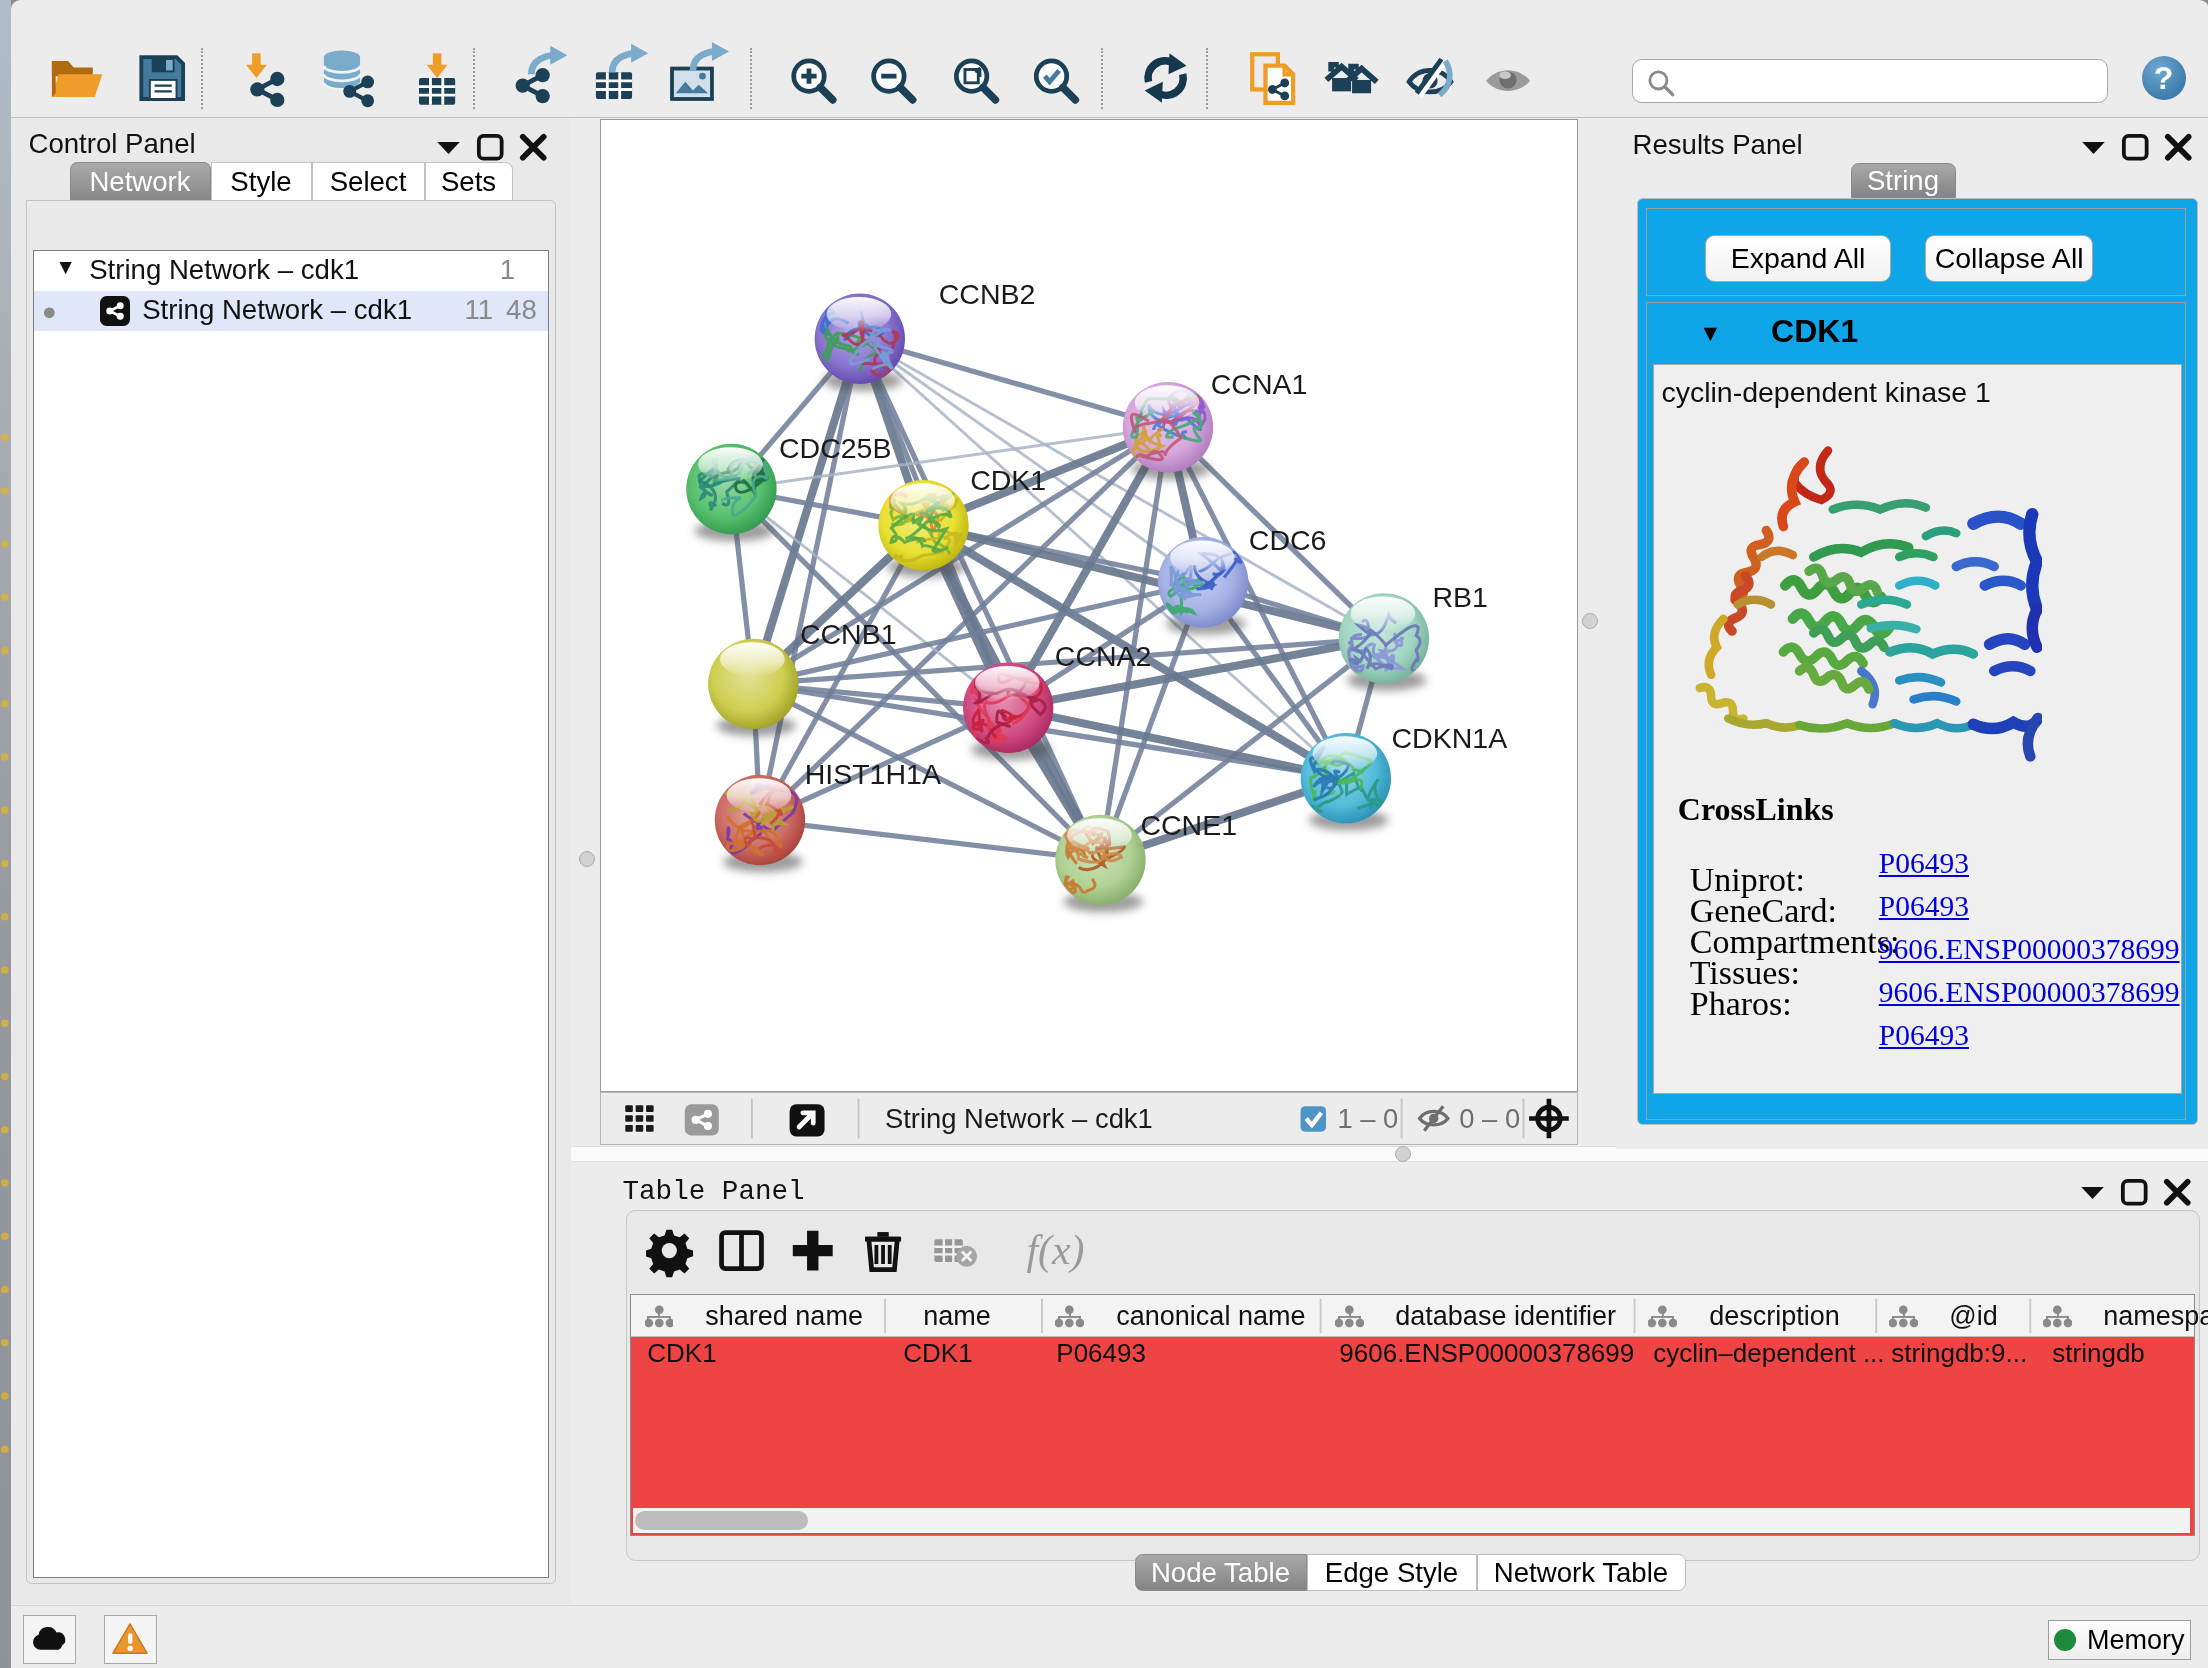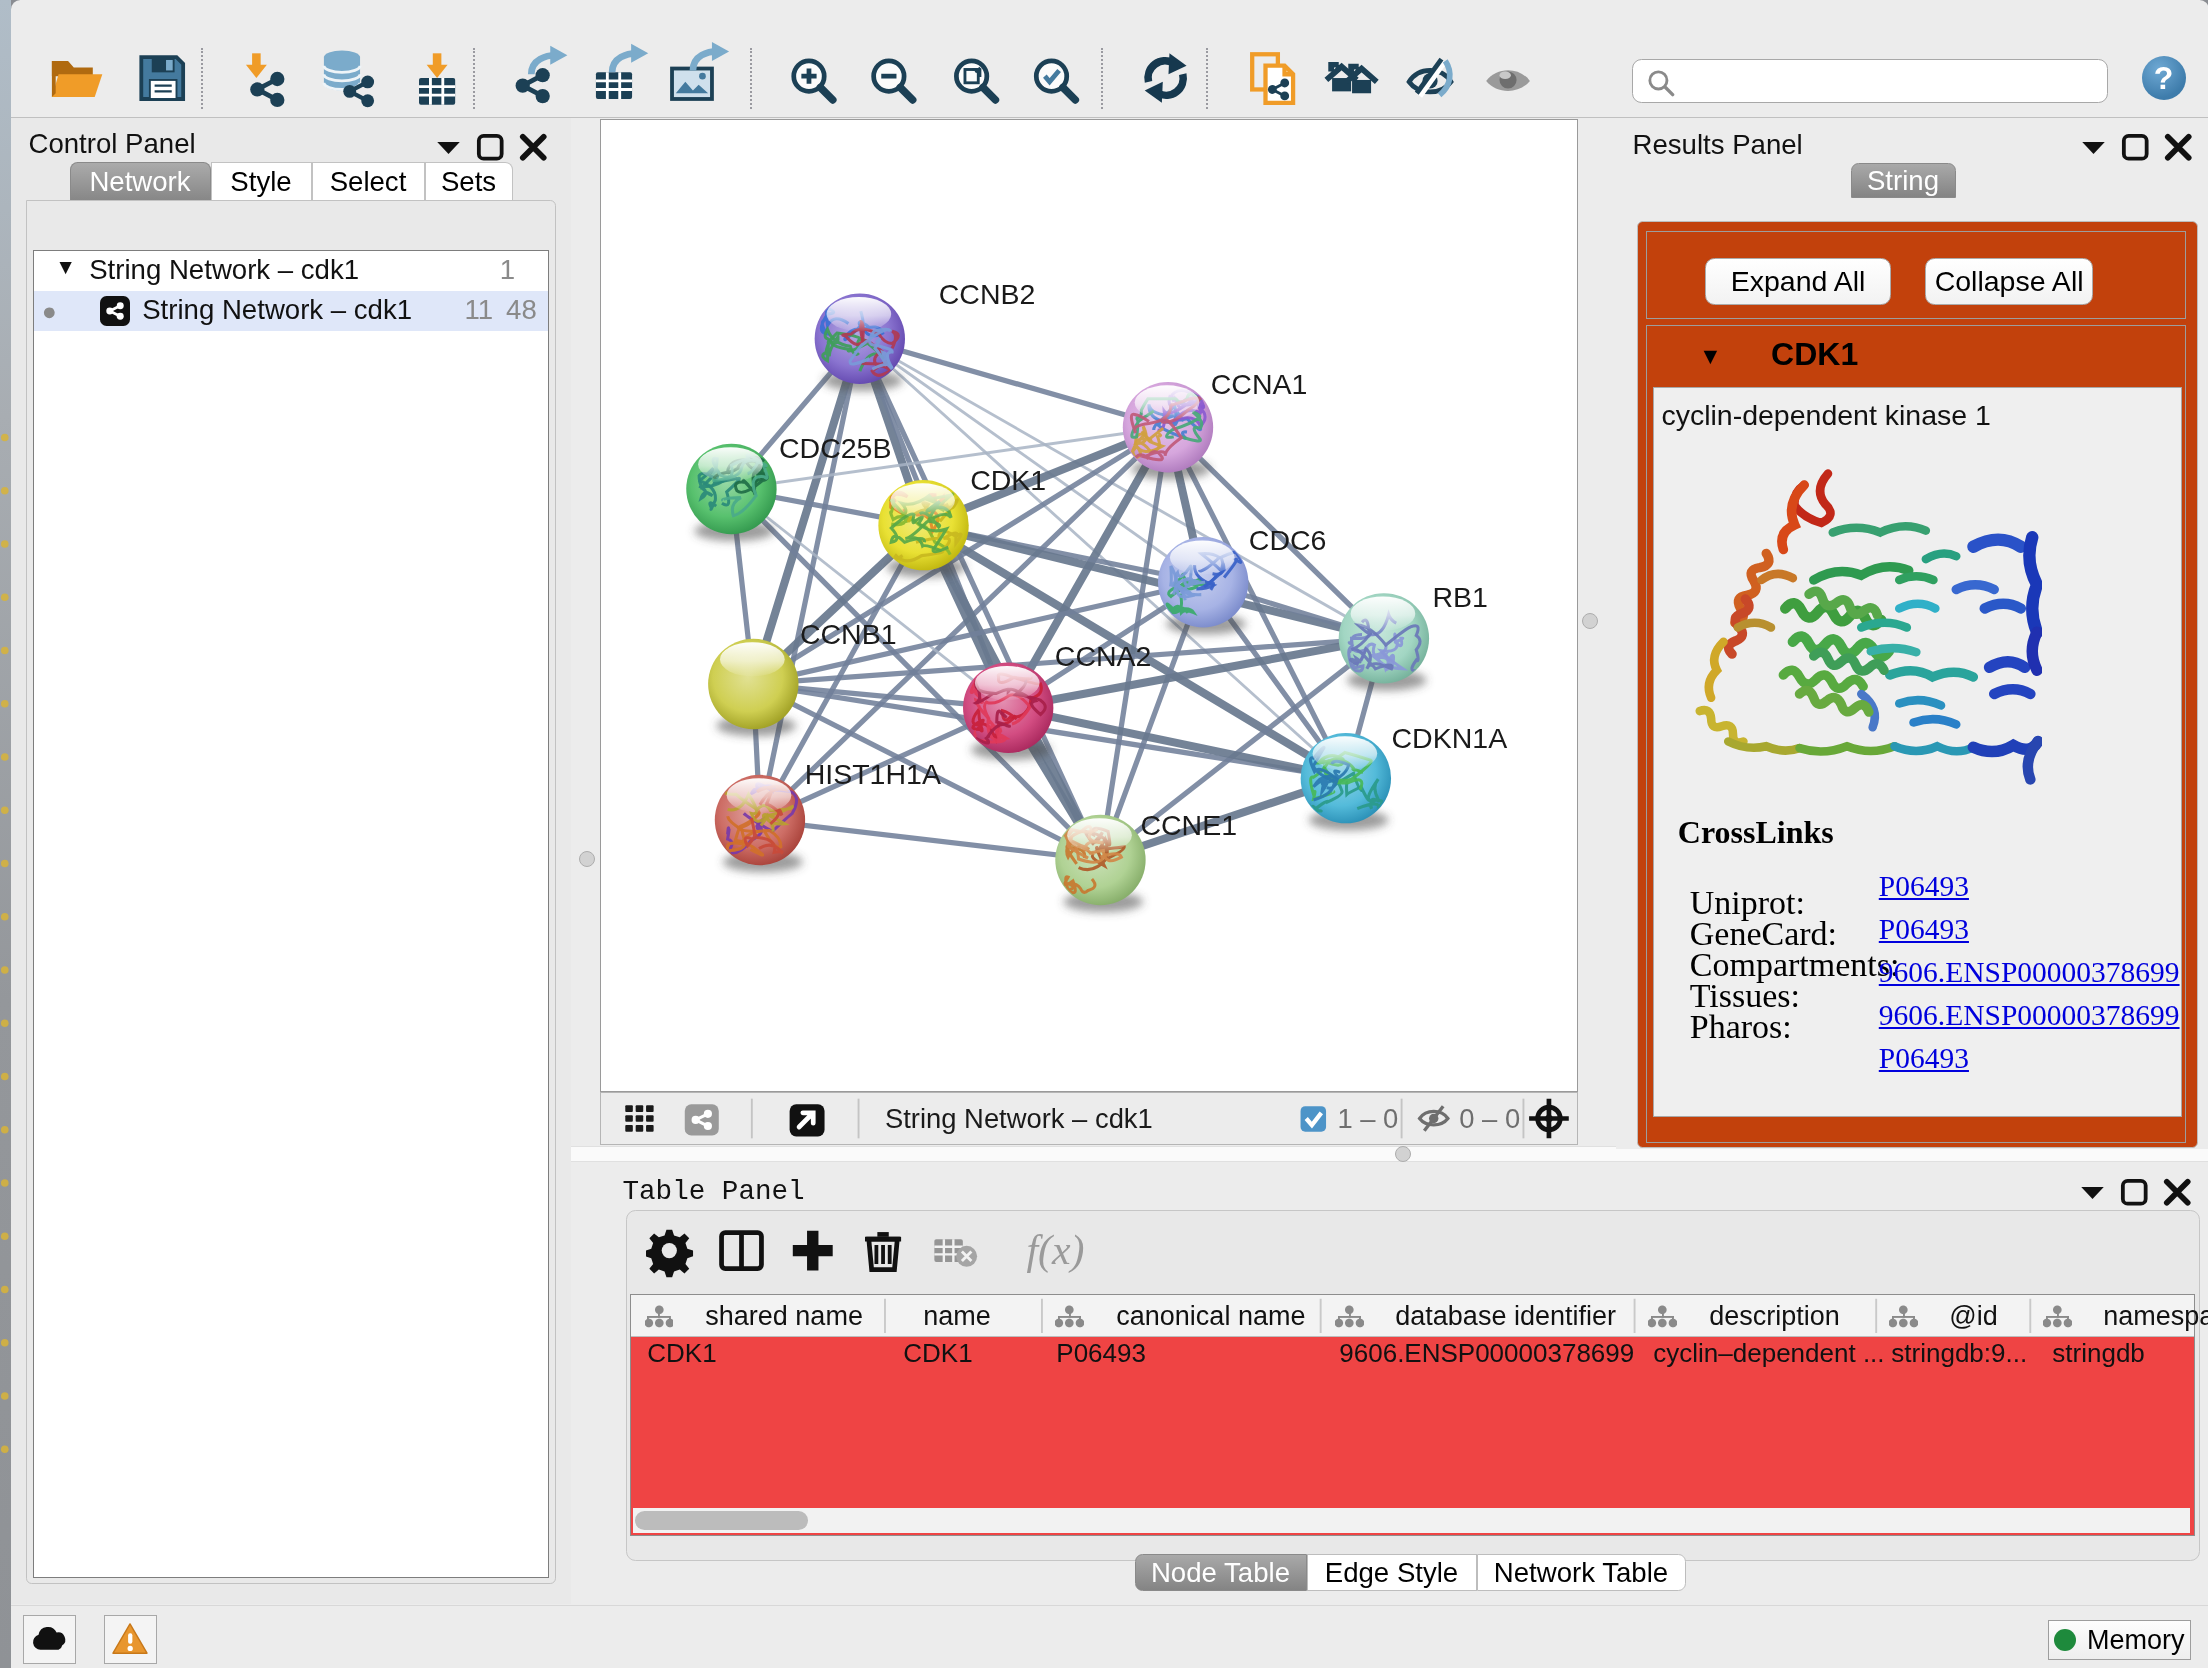--- a/index.html
+++ b/index.html
@@ -27,21 +27,21 @@
 #treebox { position:absolute; left:6.7px; top:49px; width:516px; height:1328px; background:#fff; border:1.9px solid #7d7d7d; }
 .trow { position:relative; width:100%; height:40px; font-size:27.6px; color:#111; }
 .trow .num { position:absolute; color:#8a8a8a; }
 
 #canvas { position:absolute; left:589px; top:119px; width:978px; height:973px; background:#fff; border:1px solid #9a9a9a; }
 #canvasbar { position:absolute; left:589px; top:1092px; width:978px; height:53px; background:#ececec; border:1px solid #b5b5b5; }
 
 #rpanel { position:absolute; left:1605px; top:118px; width:593px; height:1031px; background:#ececec; }
 #rp-title { position:absolute; left:17px; top:10.5px; font-size:27.6px; color:#111; }
 #stringtab { position:absolute; left:235px; top:45px; width:105px; height:35px; background:linear-gradient(#a9a9a9,#848484); border:1px solid #8a8a8a; border-radius:7.6px 7.6px 0 0; color:#fff; font-size:27.6px; display:flex; align-items:center; justify-content:center; }
-#rp-outer { position:absolute; left:21px; top:80px; width:561px; height:927px; background:#c2410c; border:1.9px solid #bdbdbd; border-radius:5.7px;margin-top:23px; }
+#rp-outer { position:absolute; left:21px; top:80px; width:561px; height:927px; background:#0ea5e9; border:1.9px solid #bdbdbd; border-radius:5.7px; }
 #rp-sub1 { position:absolute; left:8.6px; top:8.6px; width:540px; height:88px; border:1.9px solid #9d9d9d; }
 .rbtn { position:absolute; top:26px; height:47px; background:linear-gradient(#ffffff,#f2f2f2); border:1px solid #ababab; border-radius:9.5px; font-size:28.5px; color:#000; display:flex; align-items:center; justify-content:center; }
 #rp-sub2 { position:absolute; left:8.6px; top:103px; width:540px; height:818px; border:1.9px solid #9d9d9d; }
 #rp-cdk-head { position:absolute; left:0; top:0; width:100%; height:61px; }
 #rp-ibox { position:absolute; left:5.7px; top:61px; width:529px; height:730px; background:#efefef; border:1px solid #a8a8a8; }
 .serif { font-family:"Liberation Serif", serif; }
 .sdot { position:absolute; width:16px; height:16px; border-radius:50%; background:#d2d2d2; border:1px solid #adadad; }
 
 #tpanel { position:absolute; left:560px; top:1163px; width:1648px; height:440px; background:#ececec; }
 #tp-title { position:absolute; left:52px; top:13.3px; font-size:27.6px; color:#111;font-family:Liberation Mono, monospace; }

